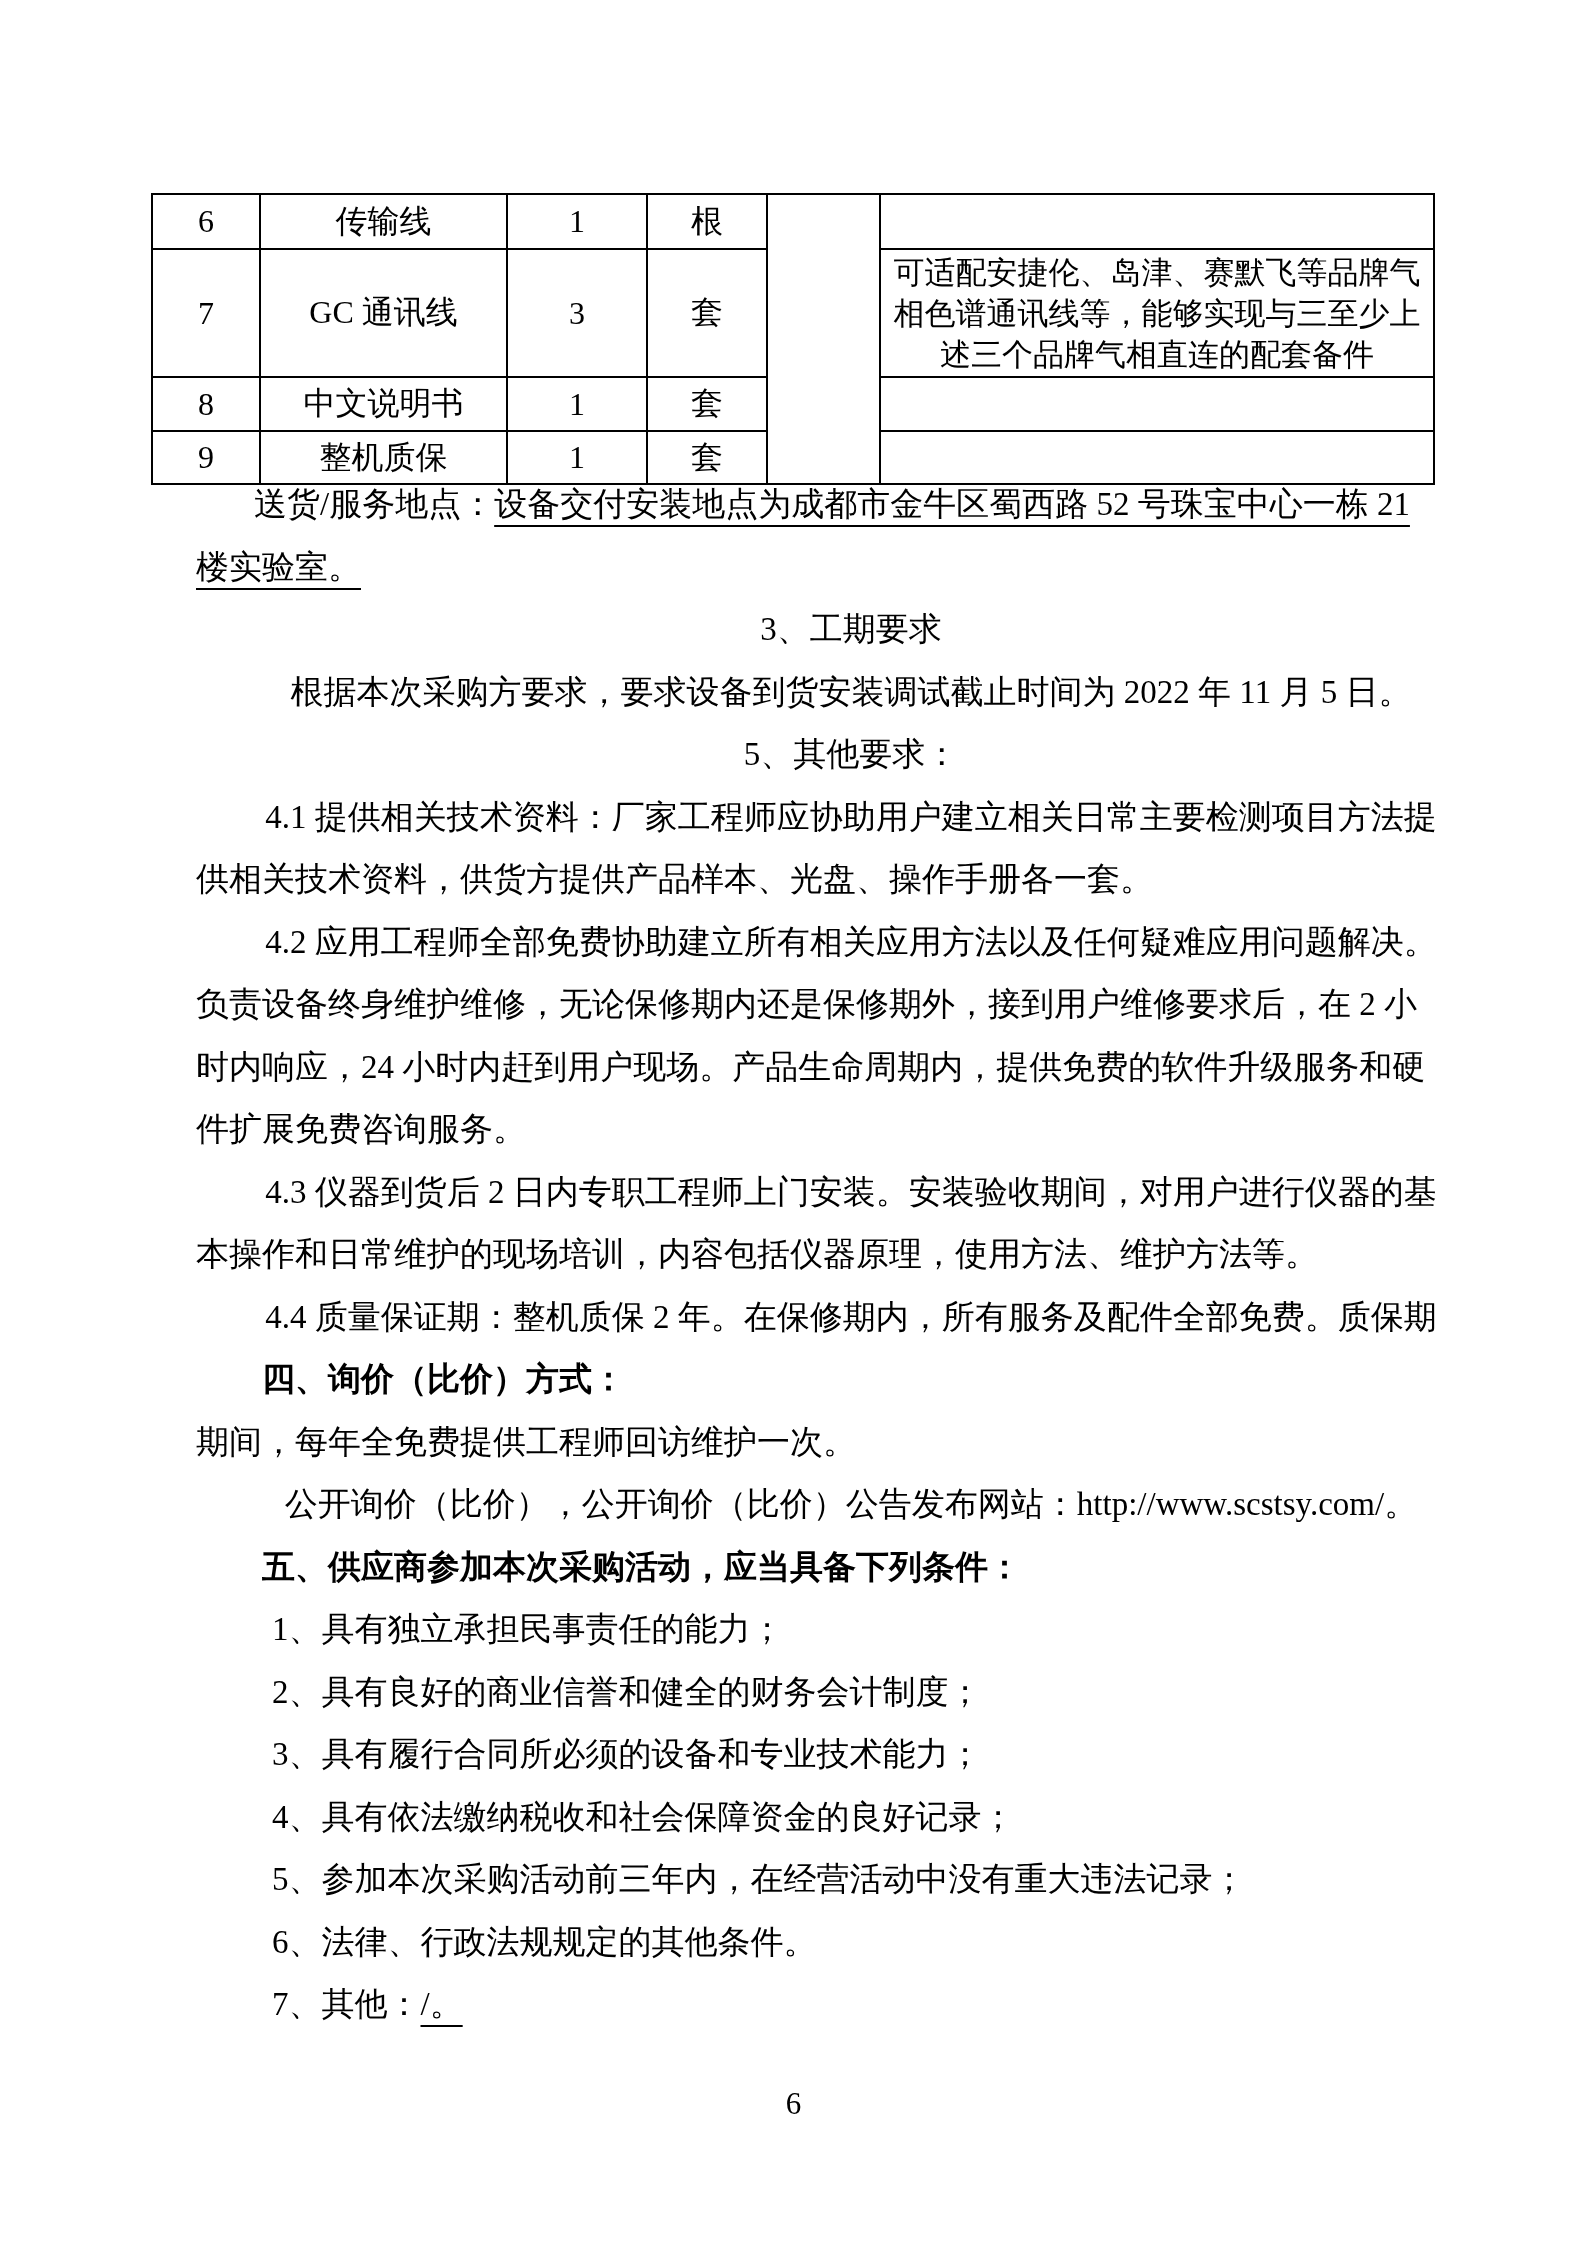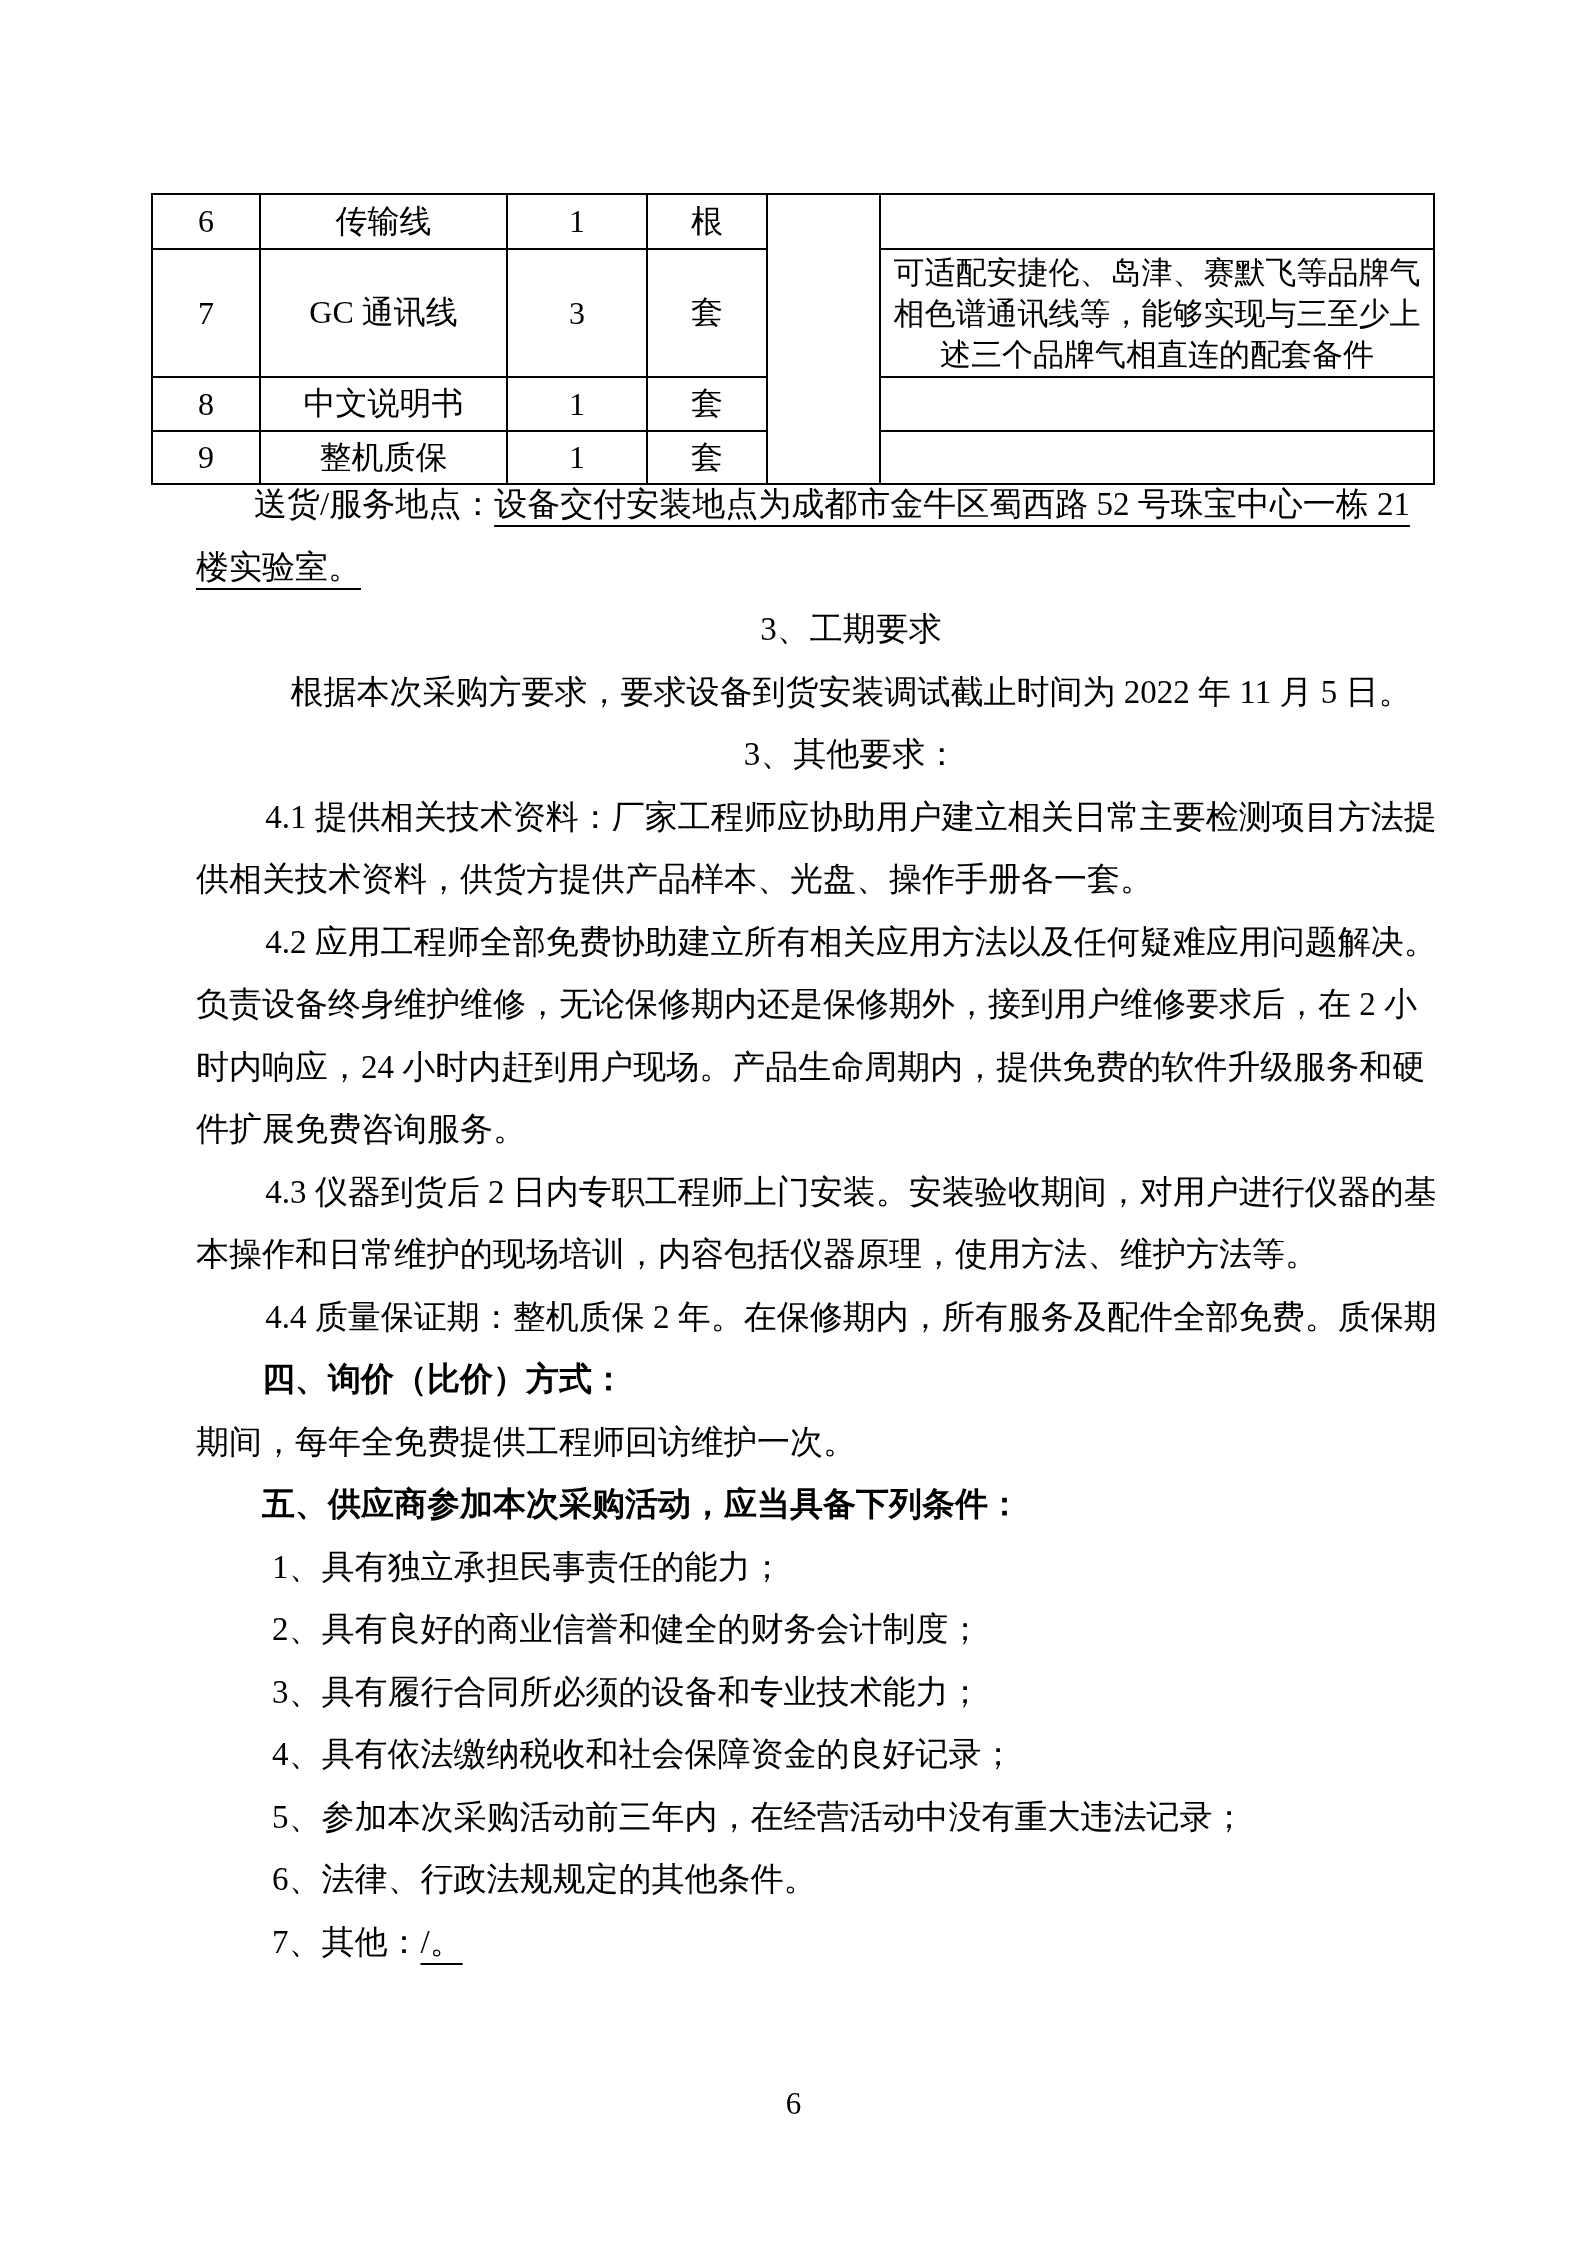--- a/index.html
+++ b/index.html
@@ -126,32 +126,33 @@
           <td class="cell-remark"></td>
         </tr>
       </tbody>
   </table>
 
   <div class="body-text" id="body-text">
       <div class="line address"><span>送货/服务地点：</span><span class="u">设备交付安装地点为成都市金牛区蜀西路 52 号珠宝中心一栋 21</span></div>
       <div class="line cont"><span class="u">楼实验室。</span></div>
       <div class="line para"><span>3、工期要求</span></div>
       <div class="line para"><span>根据本次采购方要求，要求设备到货安装调试截止时间为 2022 年 11 月 5 日。</span></div>
-      <div class="line para"><span>3、其他要求：</span></div>
+      <div class="line para"><span>5、其他要求：</span></div>
       <div class="line para"><span>4.1 提供相关技术资料：厂家工程师应协助用户建立相关日常主要检测项目方法提</span></div>
       <div class="line cont"><span>供相关技术资料，供货方提供产品样本、光盘、操作手册各一套。</span></div>
       <div class="line para"><span>4.2 应用工程师全部免费协助建立所有相关应用方法以及任何疑难应用问题解决。</span></div>
       <div class="line cont"><span>负责设备终身维护维修，无论保修期内还是保修期外，接到用户维修要求后，在 2 小</span></div>
       <div class="line cont"><span>时内响应，24 小时内赶到用户现场。产品生命周期内，提供免费的软件升级服务和硬</span></div>
       <div class="line cont"><span>件扩展免费咨询服务。</span></div>
       <div class="line para"><span>4.3 仪器到货后 2 日内专职工程师上门安装。安装验收期间，对用户进行仪器的基</span></div>
       <div class="line cont"><span>本操作和日常维护的现场培训，内容包括仪器原理，使用方法、维护方法等。</span></div>
       <div class="line para"><span>4.4 质量保证期：整机质保 2 年。在保修期内，所有服务及配件全部免费。质保期</span></div>
       <div class="line heading"><span>四、询价（比价）方式：</span></div>
       <div class="line cont"><span>期间，每年全免费提供工程师回访维护一次。</span></div>
+      <div class="line para"><span>公开询价（比价），公开询价（比价）公告发布网站：http://www.scstsy.com/。</span></div>
       <div class="line heading"><span>五、供应商参加本次采购活动，应当具备下列条件：</span></div>
       <div class="line item"><span>1、具有独立承担民事责任的能力；</span></div>
       <div class="line item"><span>2、具有良好的商业信誉和健全的财务会计制度；</span></div>
       <div class="line item"><span>3、具有履行合同所必须的设备和专业技术能力；</span></div>
       <div class="line item"><span>4、具有依法缴纳税收和社会保障资金的良好记录；</span></div>
       <div class="line item"><span>5、参加本次采购活动前三年内，在经营活动中没有重大违法记录；</span></div>
       <div class="line item"><span>6、法律、行政法规规定的其他条件。</span></div>
       <div class="line item"><span>7、其他：</span><span class="u">/。</span></div>
     </div>
 

